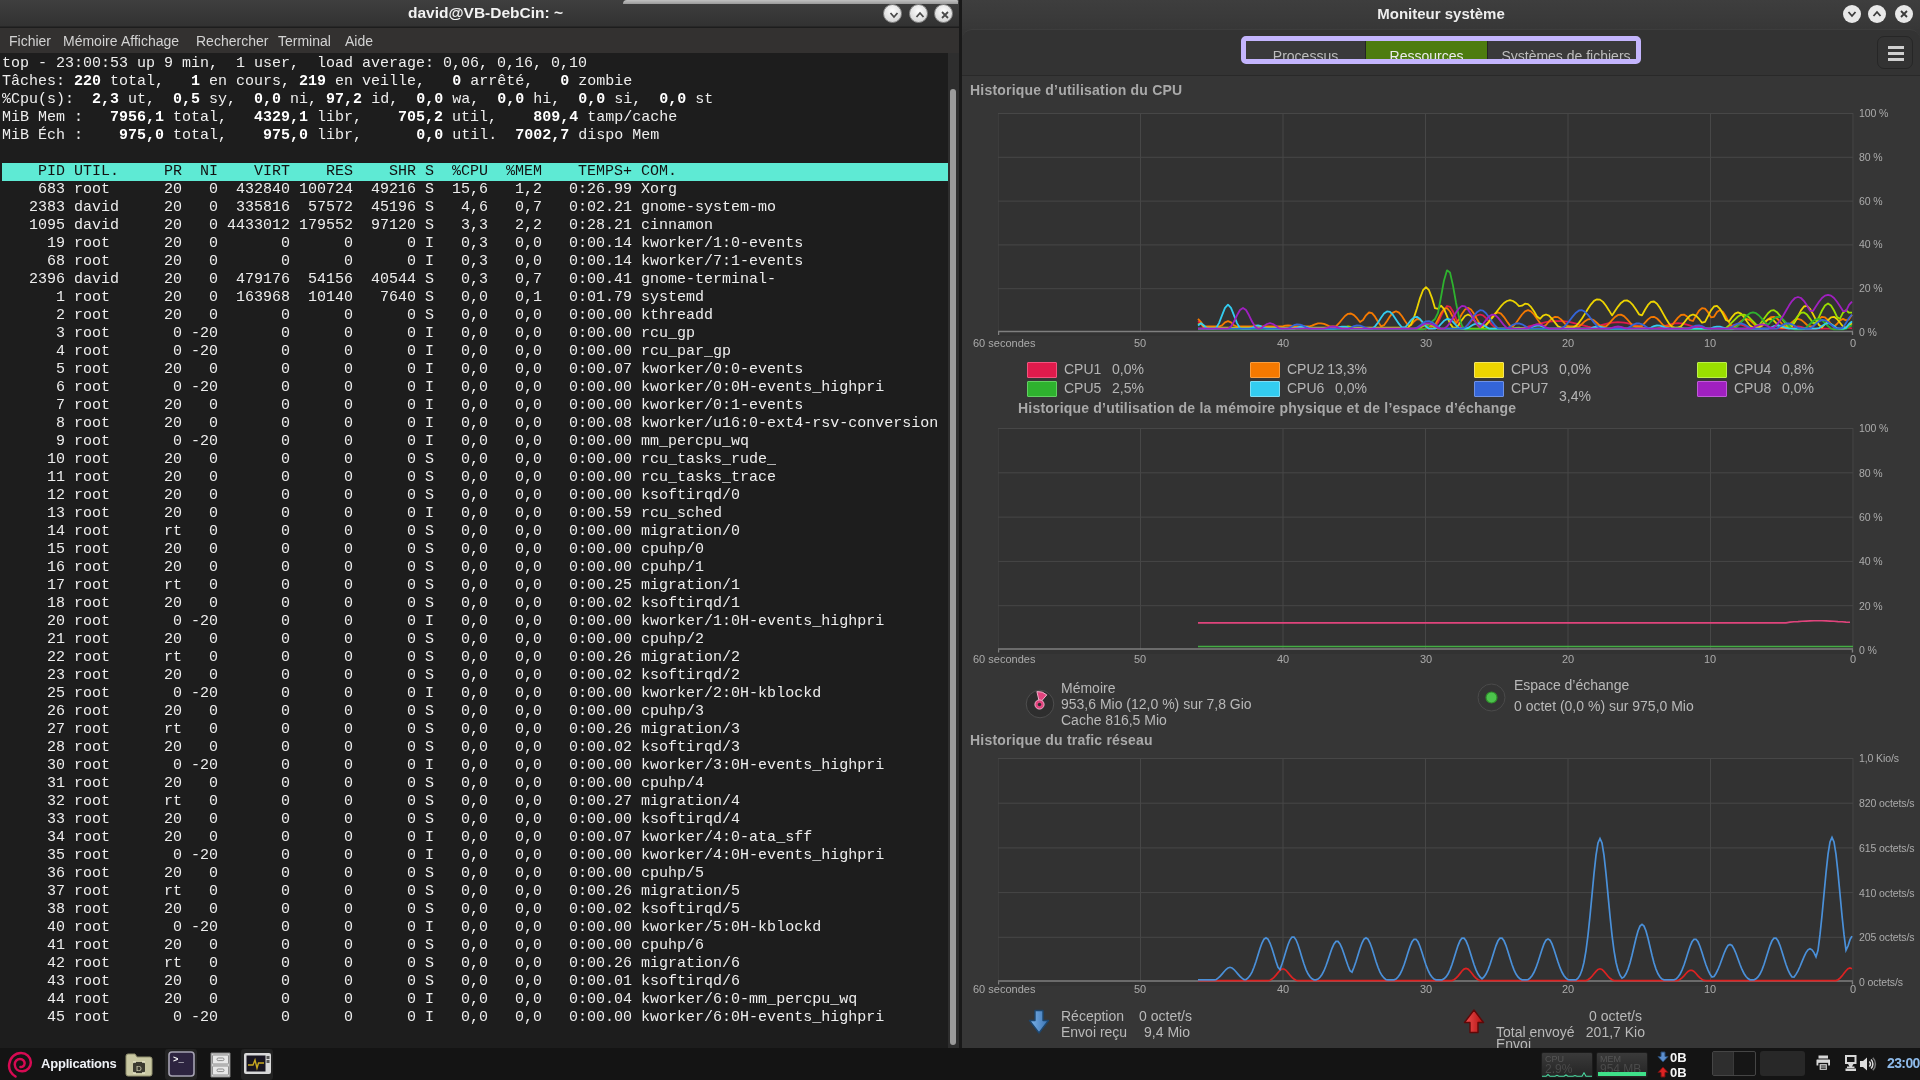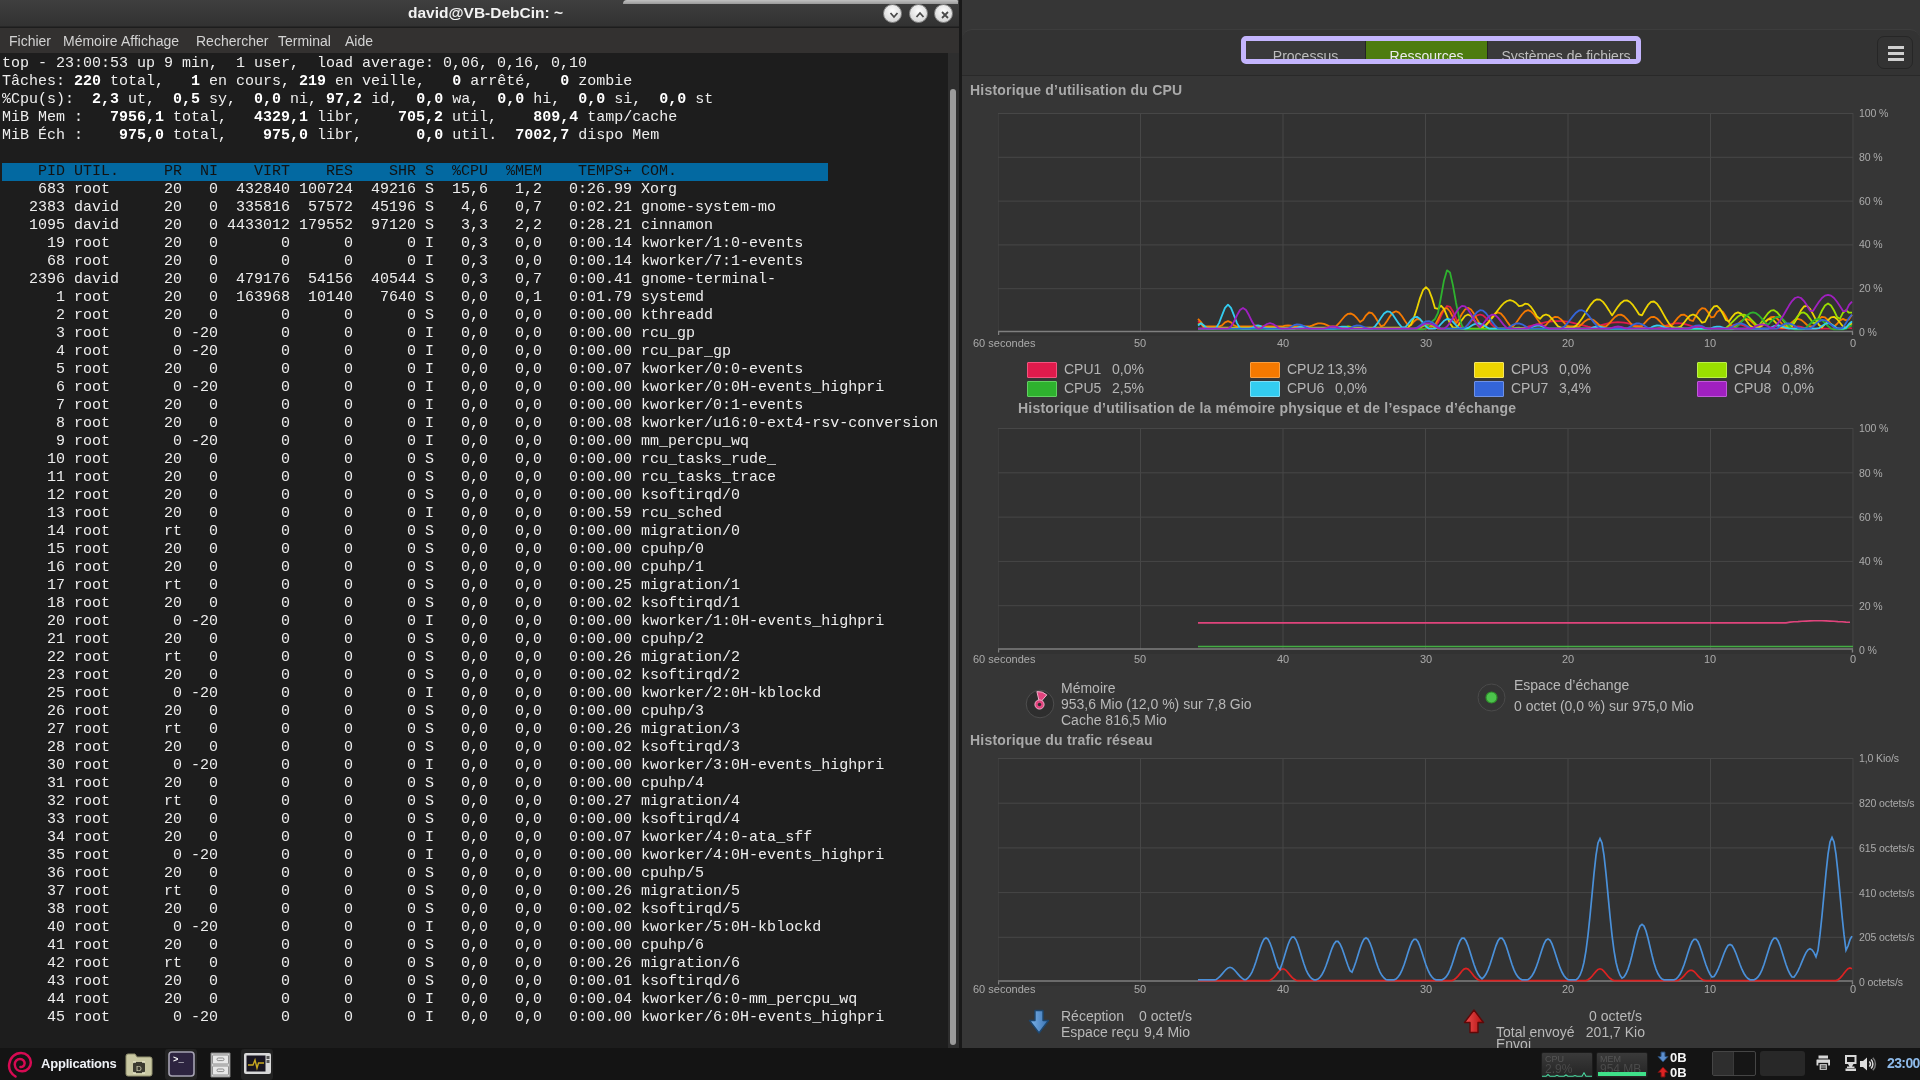--- a/index.html
+++ b/index.html
@@ -9,21 +9,21 @@
 #term{position:absolute;left:0;top:0;width:959px;height:1048px;background:#1d1d1d}
 #ttitle{position:absolute;left:0;top:0;width:959px;height:27px;background:linear-gradient(#3f3f3f,#323232);border-bottom:1px solid #272727}
 #ttitle .t{position:absolute;left:12px;right:0;top:4px;text-align:center;font-size:15.5px;font-weight:bold;color:#f2f2f2}
 .wbtn{position:absolute;top:4px;width:19px;height:19px;border-radius:50%;background:radial-gradient(circle at 50% 35%,#fdfdfd,#dedede 65%,#c6c6c6);border:1px solid #8c8c8c}
 .wbtn svg{position:absolute;left:2.5px;top:2.5px}
 #tmenu{position:absolute;left:0;top:28px;width:959px;height:25px;background:#333130}
 #tmenu span{position:absolute;top:5px;font-size:14px;color:#d3d3d3}
 #tcontent{position:absolute;left:0;top:53px;width:948px;height:995px;background:#1d1d1d;overflow:hidden}
 #tcontent pre{position:absolute;left:2px;top:2px;font-family:"Liberation Mono",monospace;font-size:15px;line-height:18px;color:#eeeeee}
 #tcontent pre b{color:#ffffff}
-.hdr{background:#0369a1;color:#121212;display:inline-block;width:826px}
+.hdr{background:#5eead4;color:#121212;display:inline-block;width:948px}
 #sbtrack{position:absolute;left:948px;top:53px;width:11px;height:995px;background:#2e2e2e}
 #sbthumb{position:absolute;left:950px;top:89px;width:6px;height:956px;border-radius:3px;background:#9b9b9b}
 
 #sep{position:absolute;left:959px;top:0;width:3px;height:1048px;background:#191919}
 
 #mon{position:absolute;left:962px;top:0;width:958px;height:1048px;background:#363636}
 #mtitle{position:absolute;left:0;top:0;width:100%;height:29px;background:linear-gradient(#3e3e3e,#373737)}
 #mtitle .t{position:absolute;left:0;right:0;top:5px;text-align:center;font-size:15px;font-weight:bold;color:#ededed}
 .wbtn2{position:absolute;top:5px;width:18px;height:18px;border-radius:50%;background:#e8e8e8}
 .wbtn2 svg{position:absolute;left:2px;top:2px}
@@ -136,20 +136,38 @@
      43 root      20   0       0      0      0 S   0,0   0,0   0:00.01 ksoftirqd/6
      44 root      20   0       0      0      0 I   0,0   0,0   0:00.04 kworker/6:0-mm_percpu_wq
      45 root       0 -20       0      0      0 I   0,0   0,0   0:00.00 kworker/6:0H-events_highpri</pre>
       </div>
   <div id="sbtrack"></div>
       <div id="sbthumb"></div>
 </div>
 <div id="sep"></div>
 
 <div id="mon">
+  <div id="mtitle">
+        <div class="t">Moniteur système</div>
+    <div class="wbtn2" style="left:881px">
+          <svg width="14" height="14">
+            <polyline points="3.5,5 7,9 10.5,5" fill="none" stroke="#3a3a3a" stroke-width="1.8"></polyline>
+          </svg>
+        </div>
+    <div class="wbtn2" style="left:906px">
+          <svg width="14" height="14">
+            <polyline points="3.5,9 7,5 10.5,9" fill="none" stroke="#3a3a3a" stroke-width="1.8"></polyline>
+          </svg>
+        </div>
+    <div class="wbtn2" style="left:933px">
+          <svg width="14" height="14">
+            <path d="M4 4 L10 10 M10 4 L4 10" stroke="#3a3a3a" stroke-width="1.8"></path>
+          </svg>
+        </div>
+  </div>
   <div id="mtool">
     <div id="tabs">
           <div style="width:120px">Processus</div>
           <div class="sel" style="width:122px">Ressources</div>
           <div style="width:156px">Systèmes de fichiers</div>
         </div>
     <div id="hamb">
           <i style="top:9px"></i>
           <i style="top:15px"></i>
           <i style="top:21px"></i>
@@ -209,21 +227,21 @@
     <div class="lt" style="left:1734px;top:361px">CPU4</div>
     <div class="lt lv" style="left:1734px;top:361px;width:80px">0,8%</div>
     <div class="sw" style="left:1027px;top:381px;background:#2eb22e;border-color:#63d063"></div>
     <div class="lt" style="left:1064px;top:380px">CPU5</div>
     <div class="lt lv" style="left:1064px;top:380px;width:80px">2,5%</div>
     <div class="sw" style="left:1250px;top:381px;background:#33ccf0;border-color:#7fdef5"></div>
     <div class="lt" style="left:1287px;top:380px">CPU6</div>
     <div class="lt lv" style="left:1287px;top:380px;width:80px">0,0%</div>
     <div class="sw" style="left:1474px;top:381px;background:#3465d8;border-color:#6f92e6"></div>
     <div class="lt" style="left:1511px;top:380px">CPU7</div>
-    <div class="lt lv" style="left:1511px;top:380px;width:80px">3,4%</div>
+    <div class="lt lv" style="left:1511px;top:388px;width:80px">3,4%</div>
     <div class="sw" style="left:1697px;top:381px;background:#a020c0;border-color:#c05ad8"></div>
     <div class="lt" style="left:1734px;top:380px">CPU8</div>
     <div class="lt lv" style="left:1734px;top:380px;width:80px">0,0%</div>
 
 <div class="h1" style="left:1018px;top:400px">Historique d’utilisation de la mémoire physique et de l’espace d’échange</div>
 <svg class="plot" style="left:998px;top:428px" width="856" height="226">
       <line x1="0.0" y1="0" x2="0.0" y2="221.5" stroke="#474747" stroke-width="1"></line>
       <line x1="142.5" y1="0" x2="142.5" y2="221.5" stroke="#474747" stroke-width="1"></line>
       <line x1="285.0" y1="0" x2="285.0" y2="221.5" stroke="#474747" stroke-width="1"></line>
       <line x1="427.5" y1="0" x2="427.5" y2="221.5" stroke="#474747" stroke-width="1"></line>
@@ -308,21 +326,21 @@
       <defs>
         <linearGradient id="bg1" x1="0" y1="0" x2="1" y2="0">
           <stop offset="0" stop-color="#7db3e8"></stop>
           <stop offset="1" stop-color="#3973b4"></stop>
         </linearGradient>
       </defs>
       <path d="M7 2.5 L15 2.5 L15 12.5 L20.5 12.5 L11 25 L1.5 12.5 L7 12.5 Z" fill="url(#bg1)" stroke="#1d466e" stroke-width="1.4" stroke-linejoin="round"></path>
     </svg>
 <div class="mt" style="left:1061px;top:1008px">Réception</div>
 <div class="mt lv" style="left:1102px;top:1008px;width:90px">0 octet/s</div>
-<div class="mt" style="left:1061px;top:1024px">Espace reçu</div>
+<div class="mt" style="left:1061px;top:1024px">Envoi reçu</div>
 <div class="mt lv" style="left:1102px;top:1024px;width:88px">9,4 Mio</div>
 <svg style="position:absolute;left:1463px;top:1008px" width="24" height="30">
       <defs>
         <linearGradient id="rg1" x1="0" y1="0" x2="1" y2="0">
           <stop offset="0" stop-color="#f05050"></stop>
           <stop offset="1" stop-color="#b01010"></stop>
         </linearGradient>
       </defs>
       <path d="M11 2 L20.5 14.5 L15 14.5 L15 24.5 L7 24.5 L7 14.5 L1.5 14.5 Z" fill="url(#rg1)" stroke="#5e0808" stroke-width="1.4" stroke-linejoin="round"></path>
     </svg>

